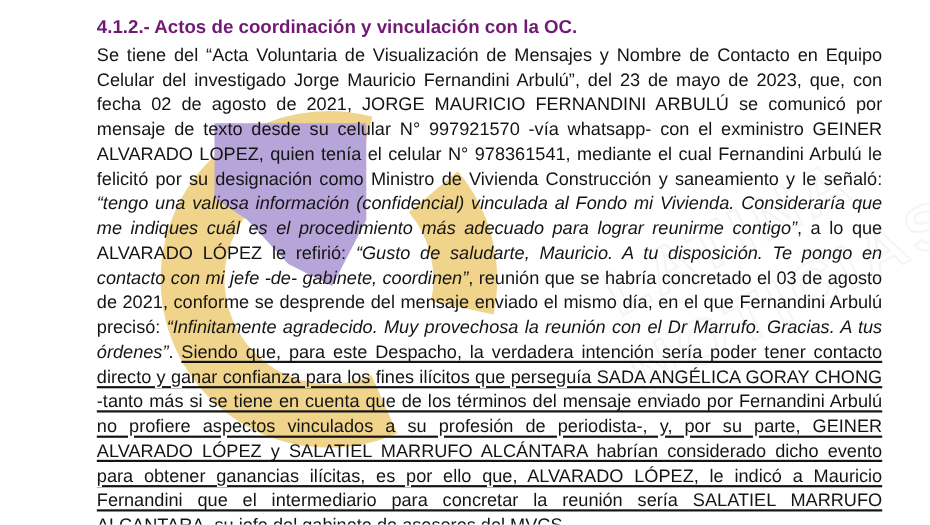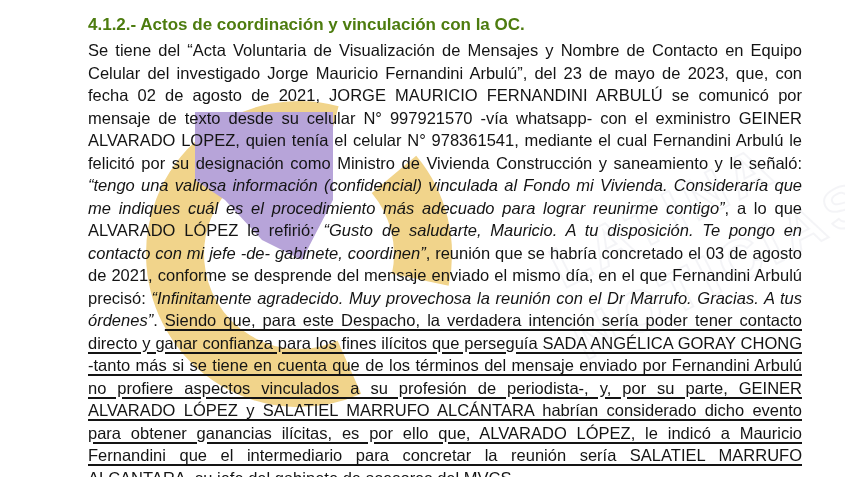--- a/index.html
+++ b/index.html
@@ -41,21 +41,21 @@
     top: 13px;
     width: 714px;
     z-index: 1;
     color: #111111;
   }
   .heading {
     margin: 0;
     font-size: 17px;
     line-height: 24px;
     font-weight: bold;
-    color: #4d7c0f;
+    color: #701a75;
   }
   .body-par {
     margin: 2px 0 0 0;
     font-size: 16.5px;
     line-height: 22.5px;
     text-align: justify;
     color: #141414;
   }
   .seg-normal { font-style: normal; font-weight: normal; }
   .seg-bold   { font-weight: normal; }

